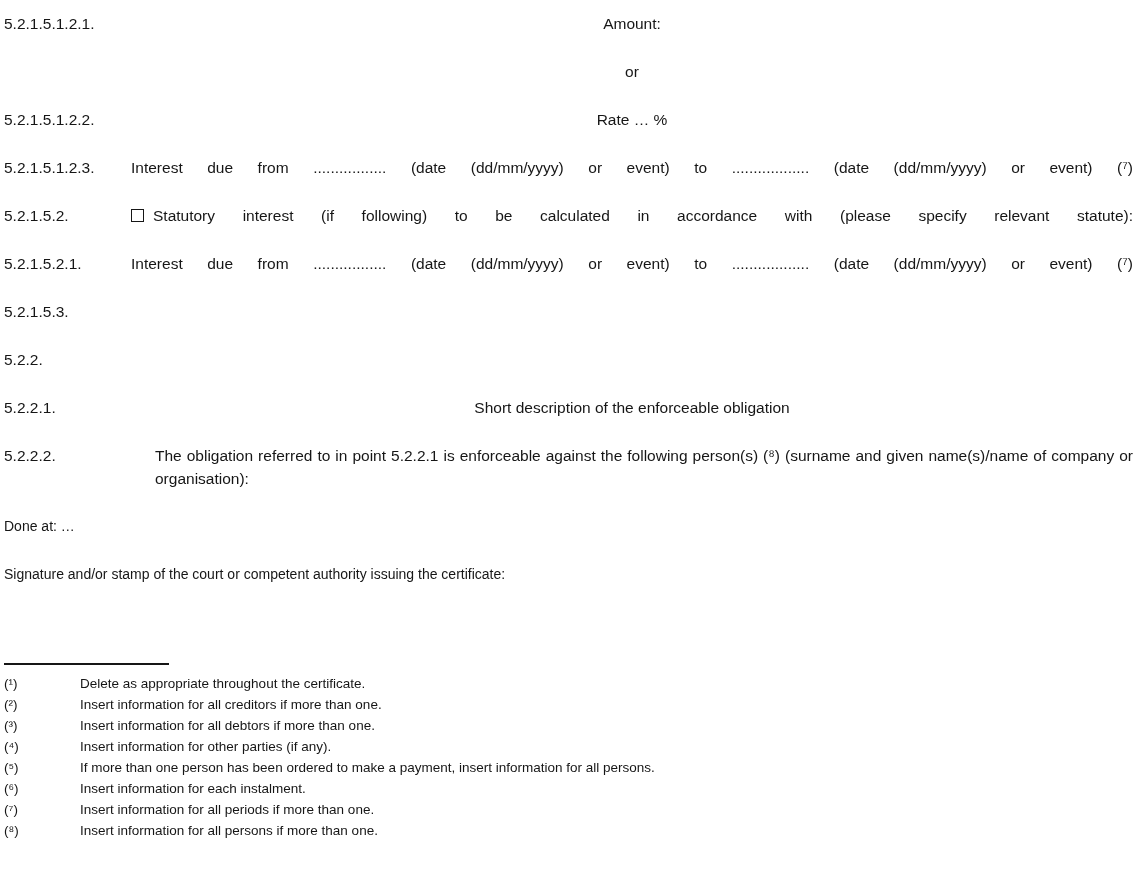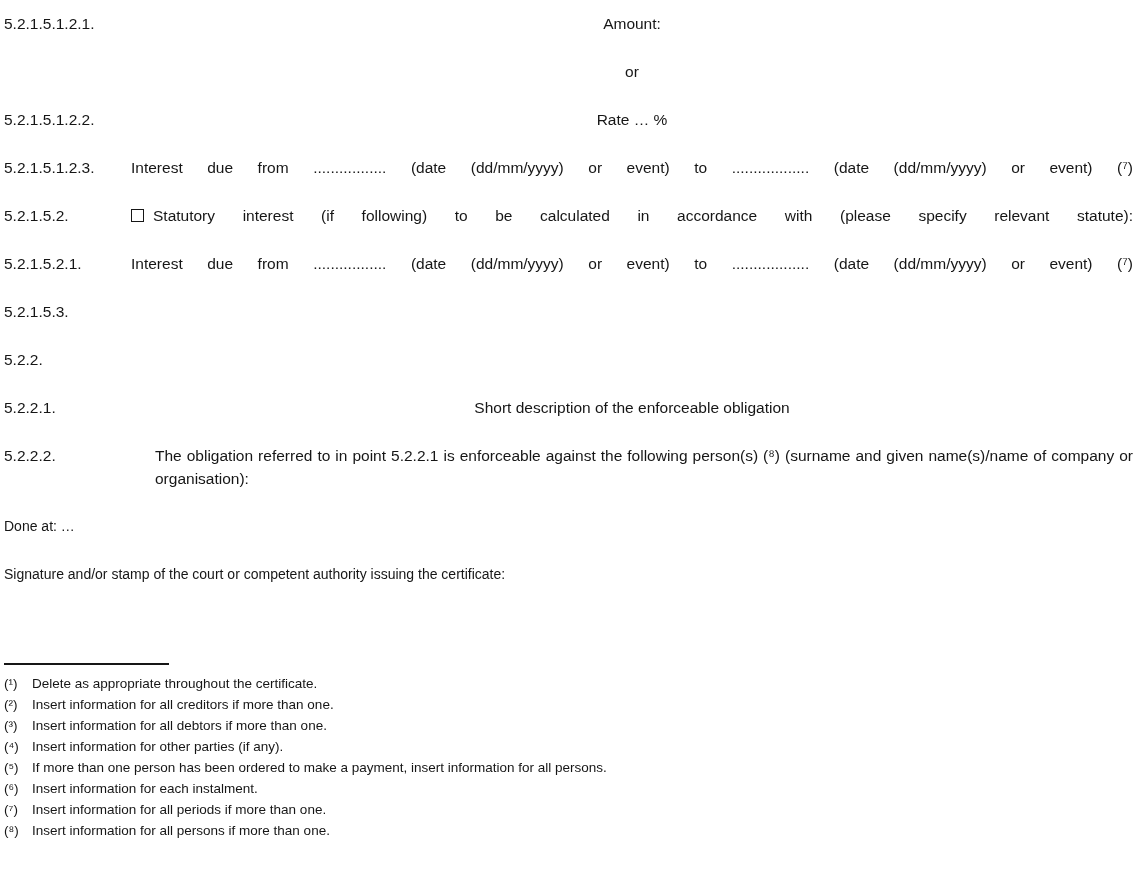--- a/index.html
+++ b/index.html
@@ -76,20 +76,21 @@
     align-items: flex-start;
     font-size: 13.5px;
     line-height: 21px;
   }
   .fn-row .fn-marker {
     width: 28px;
     flex-shrink: 0;
   }
   .fn-row .fn-text {
     flex: 1 1 auto;
+    margin-left: 48px;
   }
 </style>
 </head>
 <body>
 
 <div class="page">
 
   <div class="row">
     <div class="num">5.2.1.5.1.2.1.</div>
     <div class="body">Amount:</div>

